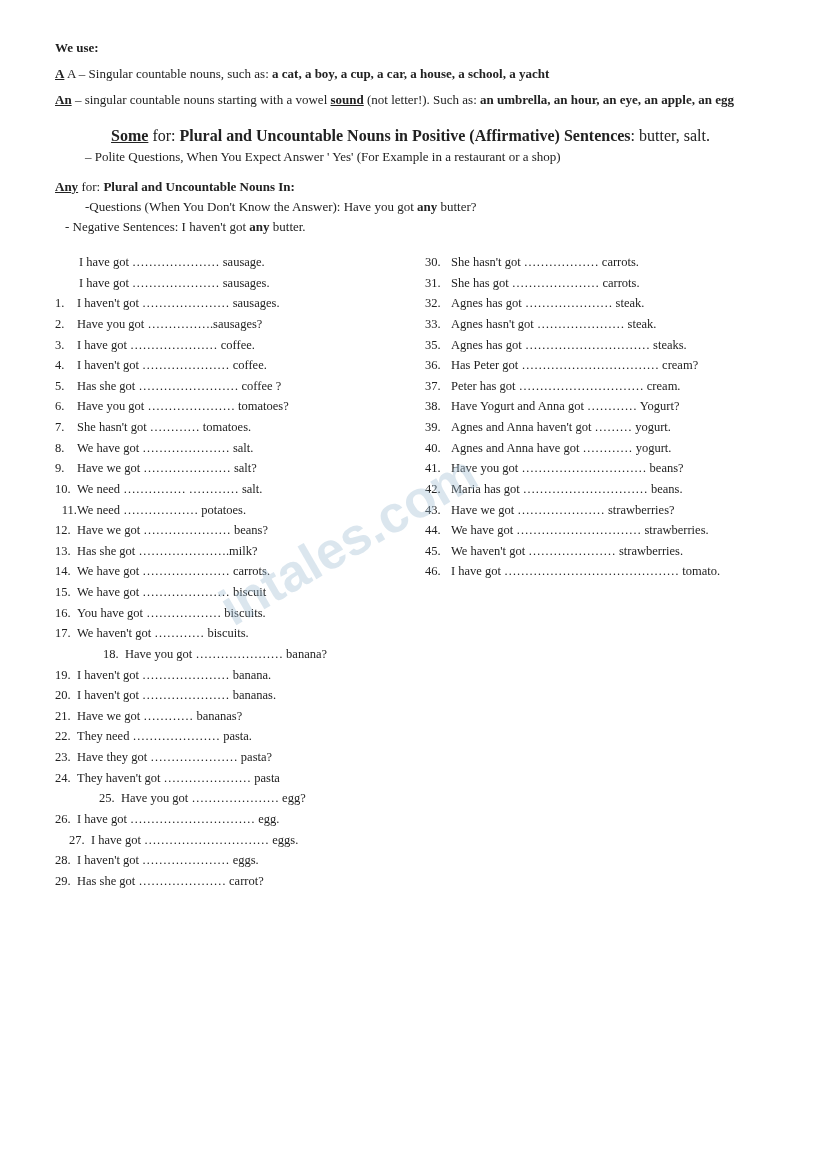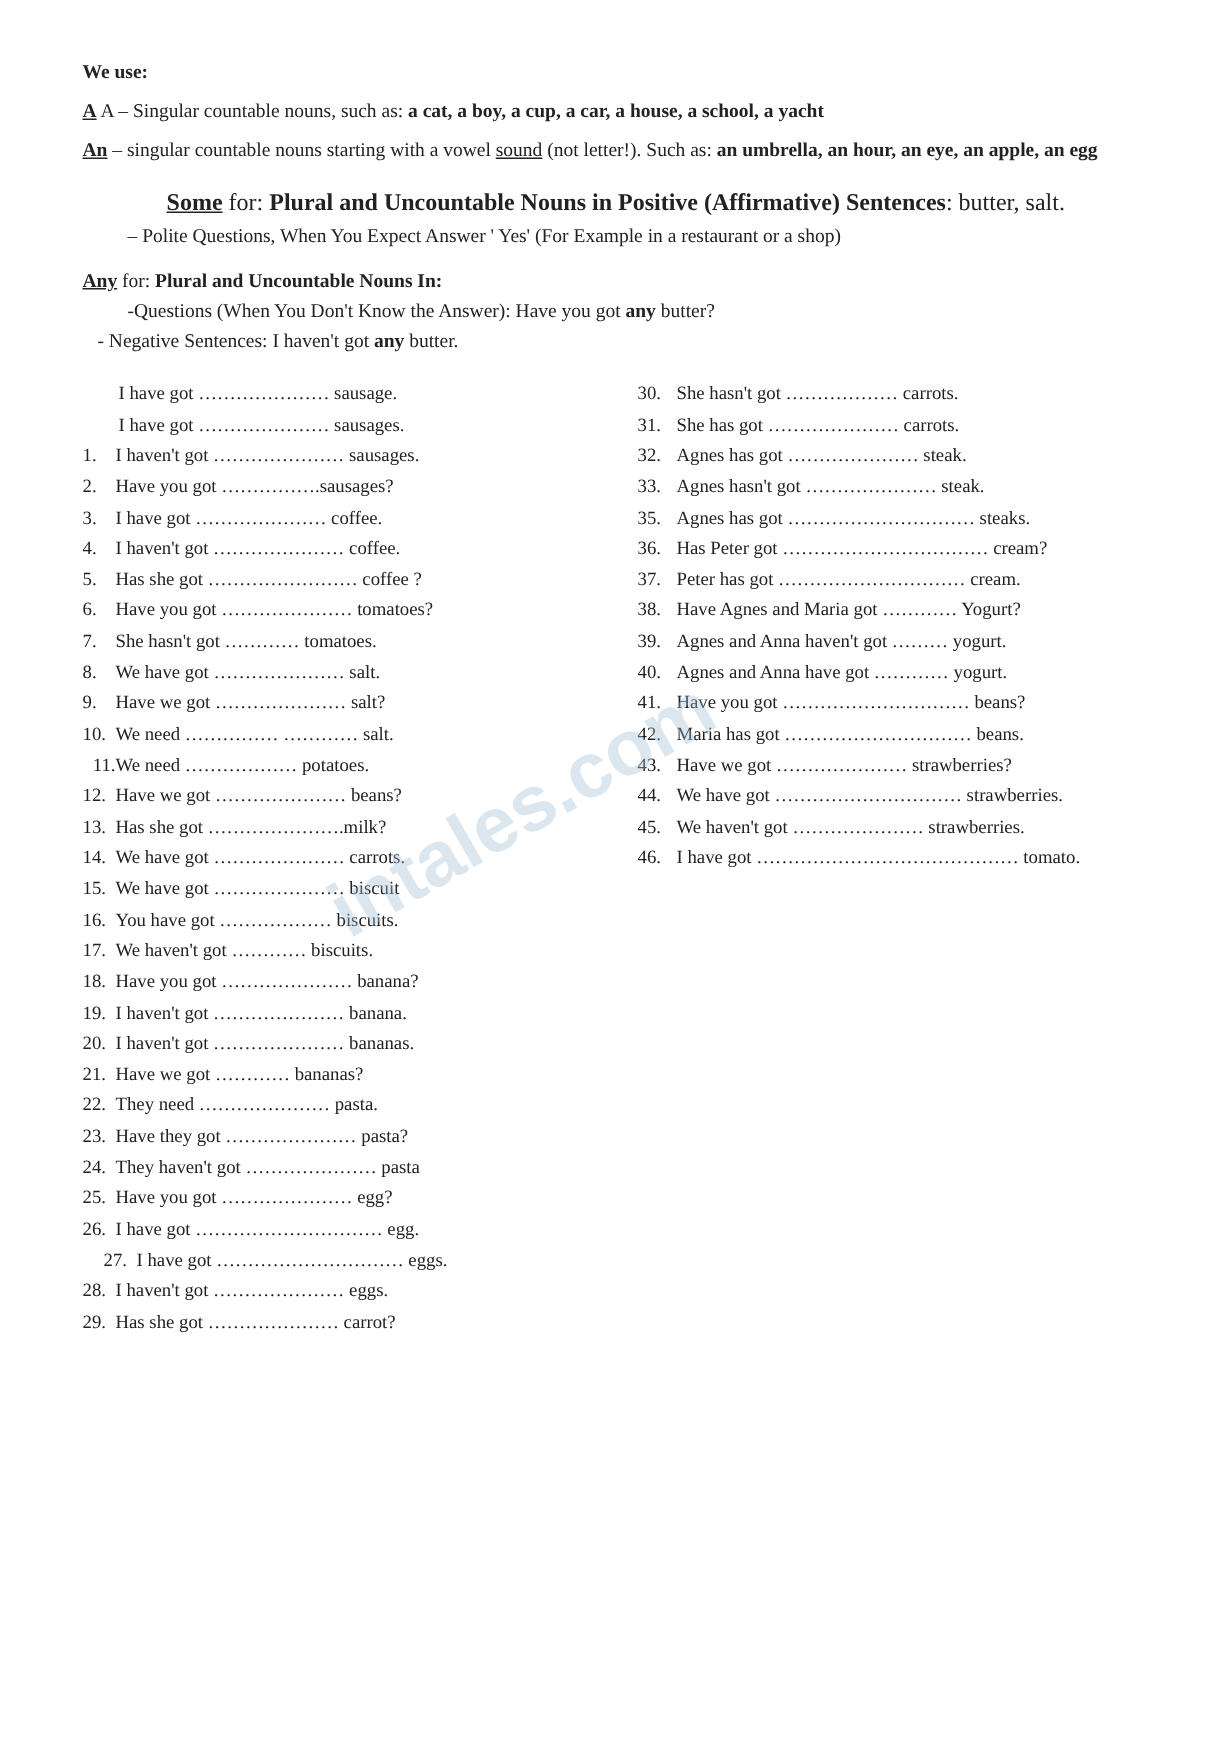--- a/index.html
+++ b/index.html
@@ -8,21 +8,21 @@
       font-family: 'Times New Roman', Times, serif;
       font-size: 13px;
       color: #222;
       width: 821px;
       min-height: 1169px;
       padding: 40px 55px 40px 55px;
     }
     .section { margin-bottom: 10px; }
     .we-use { font-weight: bold; margin-bottom: 8px; }
     .rule-line { margin-bottom: 6px; line-height: 1.5; }
-    .underline { text-decoration: underline; }
+    .underline { text-decoration: underline; font-weight: bold; }
     .bold { font-weight: bold; }
     .some-header {
       text-align: center;
       margin: 18px 0 4px 0;
       font-size: 16px;
     }
     .any-header {
       margin: 14px 0 4px 0;
       font-size: 13px;
     }
@@ -126,42 +126,42 @@
         <div class="ex-line"><span style="display:inline-block;min-width:22px;">8.</span><span>We have got ………………… salt.</span></div>
         <div class="ex-line"><span style="display:inline-block;min-width:22px;">9.</span><span>Have we got ………………… salt?</span></div>
         <div class="ex-line"><span style="display:inline-block;min-width:22px;">10.</span><span>We need …………… ………… salt.</span></div>
         <div class="ex-line"><span style="display:inline-block;min-width:22px;text-align:right;">11.</span><span>We need ……………… potatoes.</span></div>
         <div class="ex-line"><span style="display:inline-block;min-width:22px;">12.</span><span>Have we got ………………… beans?</span></div>
         <div class="ex-line"><span style="display:inline-block;min-width:22px;">13.</span><span>Has she got ………………….milk?</span></div>
         <div class="ex-line"><span style="display:inline-block;min-width:22px;">14.</span><span>We have got ………………… carrots.</span></div>
         <div class="ex-line"><span style="display:inline-block;min-width:22px;">15.</span><span>We have got ………………… biscuit</span></div>
         <div class="ex-line"><span style="display:inline-block;min-width:22px;">16.</span><span>You have got ……………… biscuits.</span></div>
         <div class="ex-line"><span style="display:inline-block;min-width:22px;">17.</span><span>We haven't got ………… biscuits.</span></div>
-        <div class="ex-line"><span style="display:inline-block;min-width:22px;">18.</span><span>Have you got ………………… banana?</span></div>
+        <div class="ex-line"><span style="display:inline-block;min-width:22px;margin-left:48px;">18.</span><span>Have you got ………………… banana?</span></div>
         <div class="ex-line"><span style="display:inline-block;min-width:22px;">19.</span><span>I haven't got ………………… banana.</span></div>
         <div class="ex-line"><span style="display:inline-block;min-width:22px;">20.</span><span>I haven't got ………………… bananas.</span></div>
         <div class="ex-line"><span style="display:inline-block;min-width:22px;">21.</span><span>Have we got ………… bananas?</span></div>
         <div class="ex-line"><span style="display:inline-block;min-width:22px;">22.</span><span>They need ………………… pasta.</span></div>
         <div class="ex-line"><span style="display:inline-block;min-width:22px;">23.</span><span>Have they got ………………… pasta?</span></div>
         <div class="ex-line"><span style="display:inline-block;min-width:22px;">24.</span><span>They haven't got ………………… pasta</span></div>
-        <div class="ex-line"><span style="display:inline-block;min-width:22px;">25.</span><span>Have you got ………………… egg?</span></div>
+        <div class="ex-line"><span style="display:inline-block;min-width:22px;margin-left:44px;">25.</span><span>Have you got ………………… egg?</span></div>
         <div class="ex-line"><span style="display:inline-block;min-width:22px;">26.</span><span>I have got ………………………… egg.</span></div>
         <div class="ex-line"><span style="display:inline-block;min-width:22px;margin-left:14px;">27.</span><span>I have got ………………………… eggs.</span></div>
         <div class="ex-line"><span style="display:inline-block;min-width:22px;">28.</span><span>I haven't got ………………… eggs.</span></div>
         <div class="ex-line"><span style="display:inline-block;min-width:22px;">29.</span><span>Has she got ………………… carrot?</span></div>
       </div>
     <div class="col-right" id="right-col">
         <div class="ex-line"><span style="display:inline-block;min-width:26px;">30.</span><span>She hasn't got ……………… carrots.</span></div>
         <div class="ex-line"><span style="display:inline-block;min-width:26px;">31.</span><span>She has got ………………… carrots.</span></div>
         <div class="ex-line"><span style="display:inline-block;min-width:26px;">32.</span><span>Agnes has got ………………… steak.</span></div>
         <div class="ex-line"><span style="display:inline-block;min-width:26px;">33.</span><span>Agnes hasn't got ………………… steak.</span></div>
         <div class="ex-line"><span style="display:inline-block;min-width:26px;">35.</span><span>Agnes has got ………………………… steaks.</span></div>
         <div class="ex-line"><span style="display:inline-block;min-width:26px;">36.</span><span>Has Peter got …………………………… cream?</span></div>
         <div class="ex-line"><span style="display:inline-block;min-width:26px;">37.</span><span>Peter has got ………………………… cream.</span></div>
-        <div class="ex-line"><span style="display:inline-block;min-width:26px;">38.</span><span>Have Agnes and Maria got ………… Yogurt?</span></div>
+        <div class="ex-line"><span style="display:inline-block;min-width:26px;">38.</span><span>Have Yogurt and Anna got ………… Yogurt?</span></div>
         <div class="ex-line"><span style="display:inline-block;min-width:26px;">39.</span><span>Agnes and Anna haven't got ……… yogurt.</span></div>
         <div class="ex-line"><span style="display:inline-block;min-width:26px;">40.</span><span>Agnes and Anna have got ………… yogurt.</span></div>
         <div class="ex-line"><span style="display:inline-block;min-width:26px;">41.</span><span>Have you got ………………………… beans?</span></div>
         <div class="ex-line"><span style="display:inline-block;min-width:26px;">42.</span><span>Maria has got ………………………… beans.</span></div>
         <div class="ex-line"><span style="display:inline-block;min-width:26px;">43.</span><span>Have we got ………………… strawberries?</span></div>
         <div class="ex-line"><span style="display:inline-block;min-width:26px;">44.</span><span>We have got ………………………… strawberries.</span></div>
         <div class="ex-line"><span style="display:inline-block;min-width:26px;">45.</span><span>We haven't got ………………… strawberries.</span></div>
         <div class="ex-line"><span style="display:inline-block;min-width:26px;">46.</span><span>I have got …………………………………… tomato.</span></div>
       </div>
   </div>

